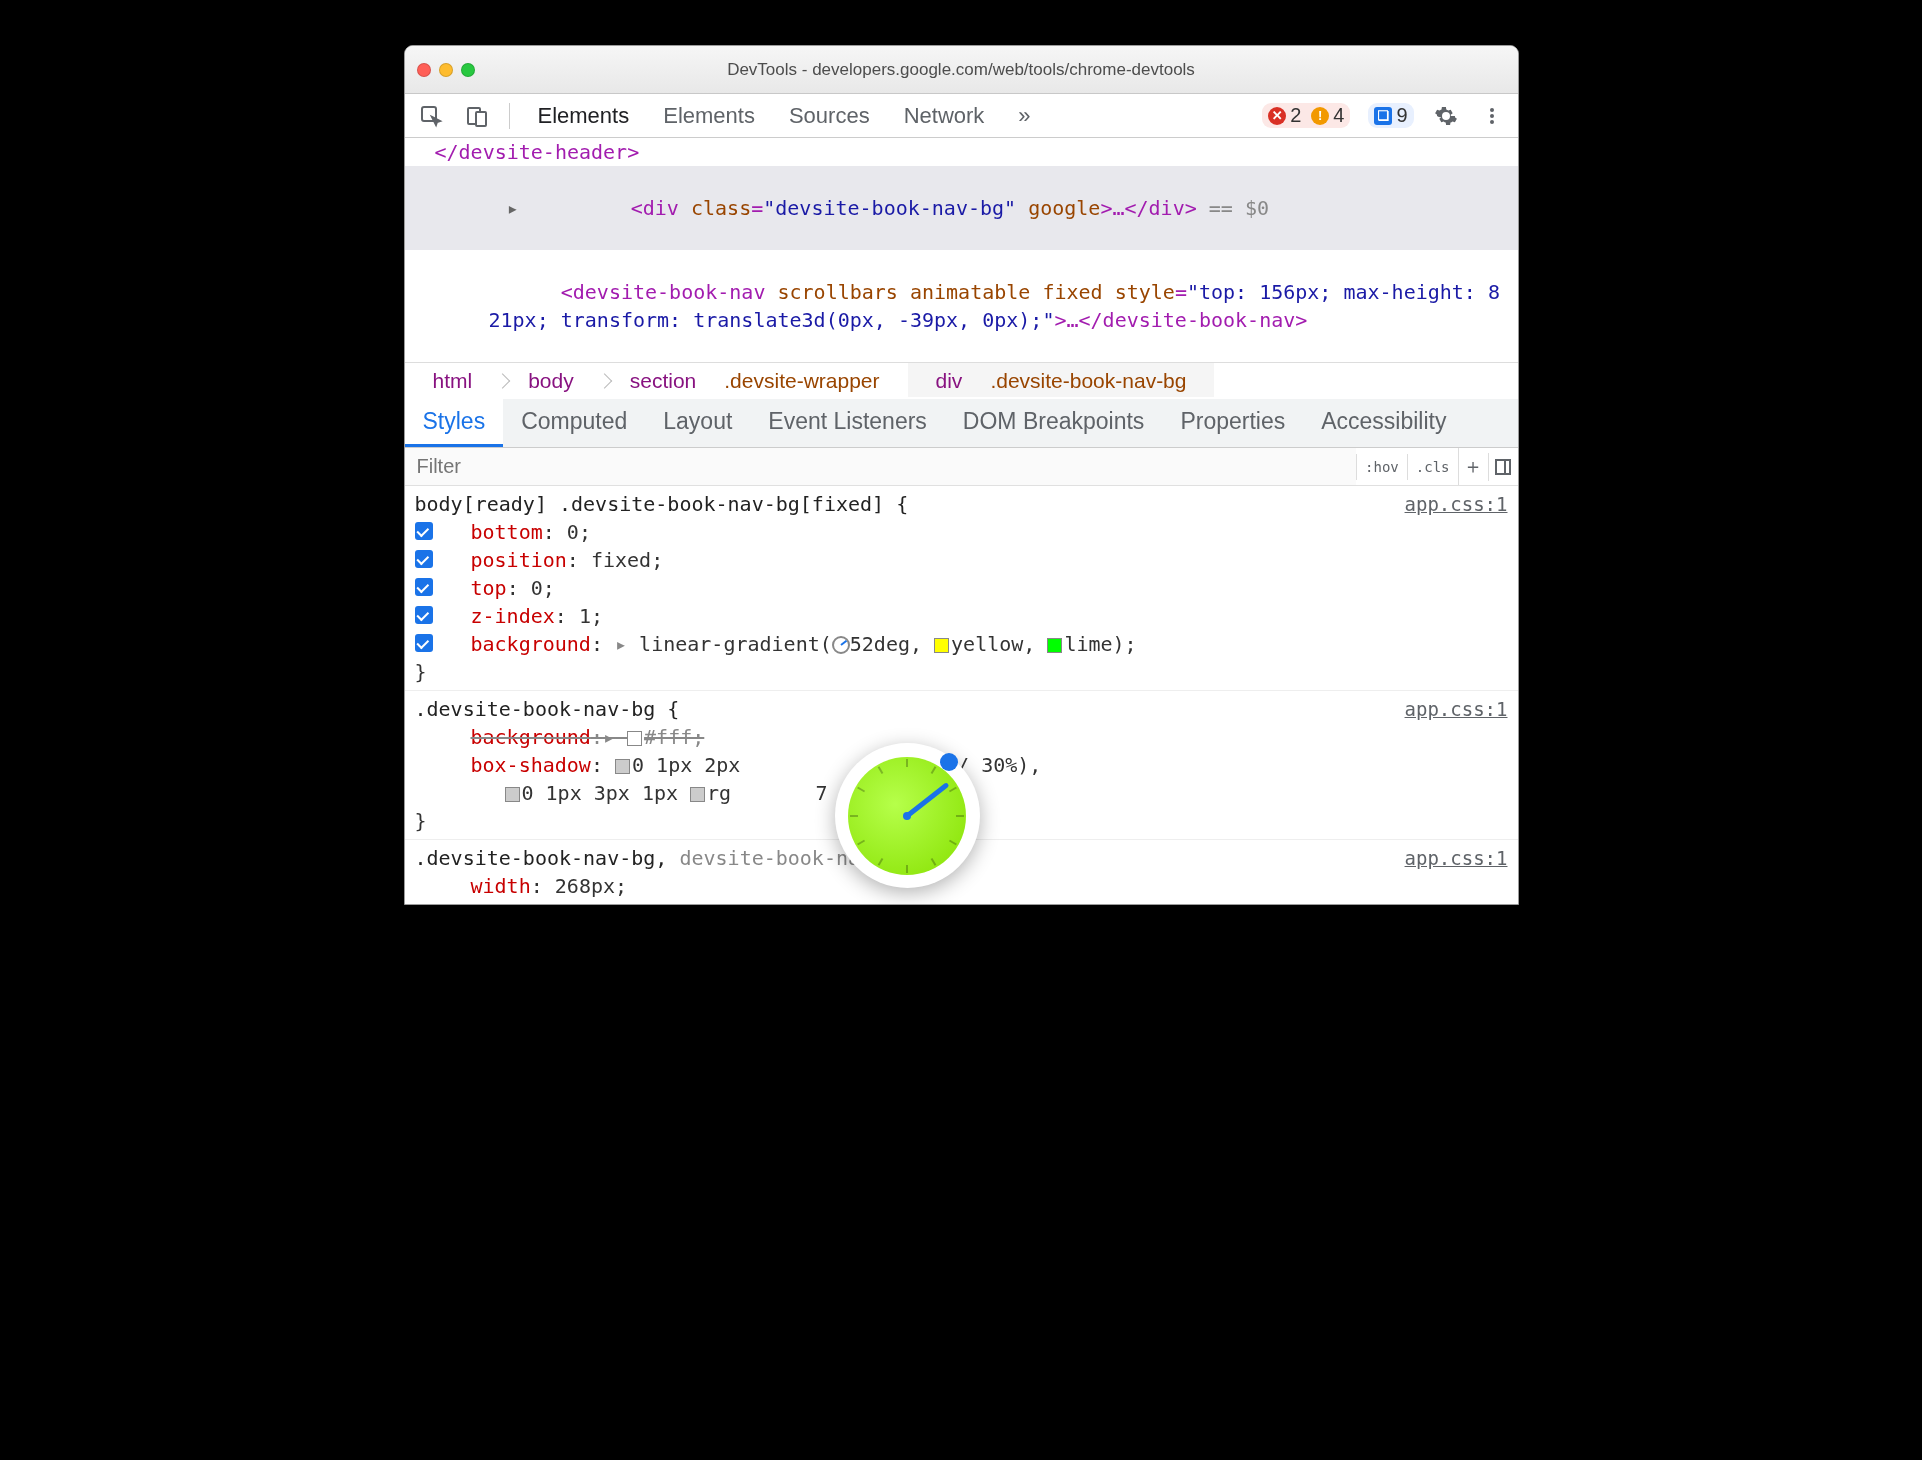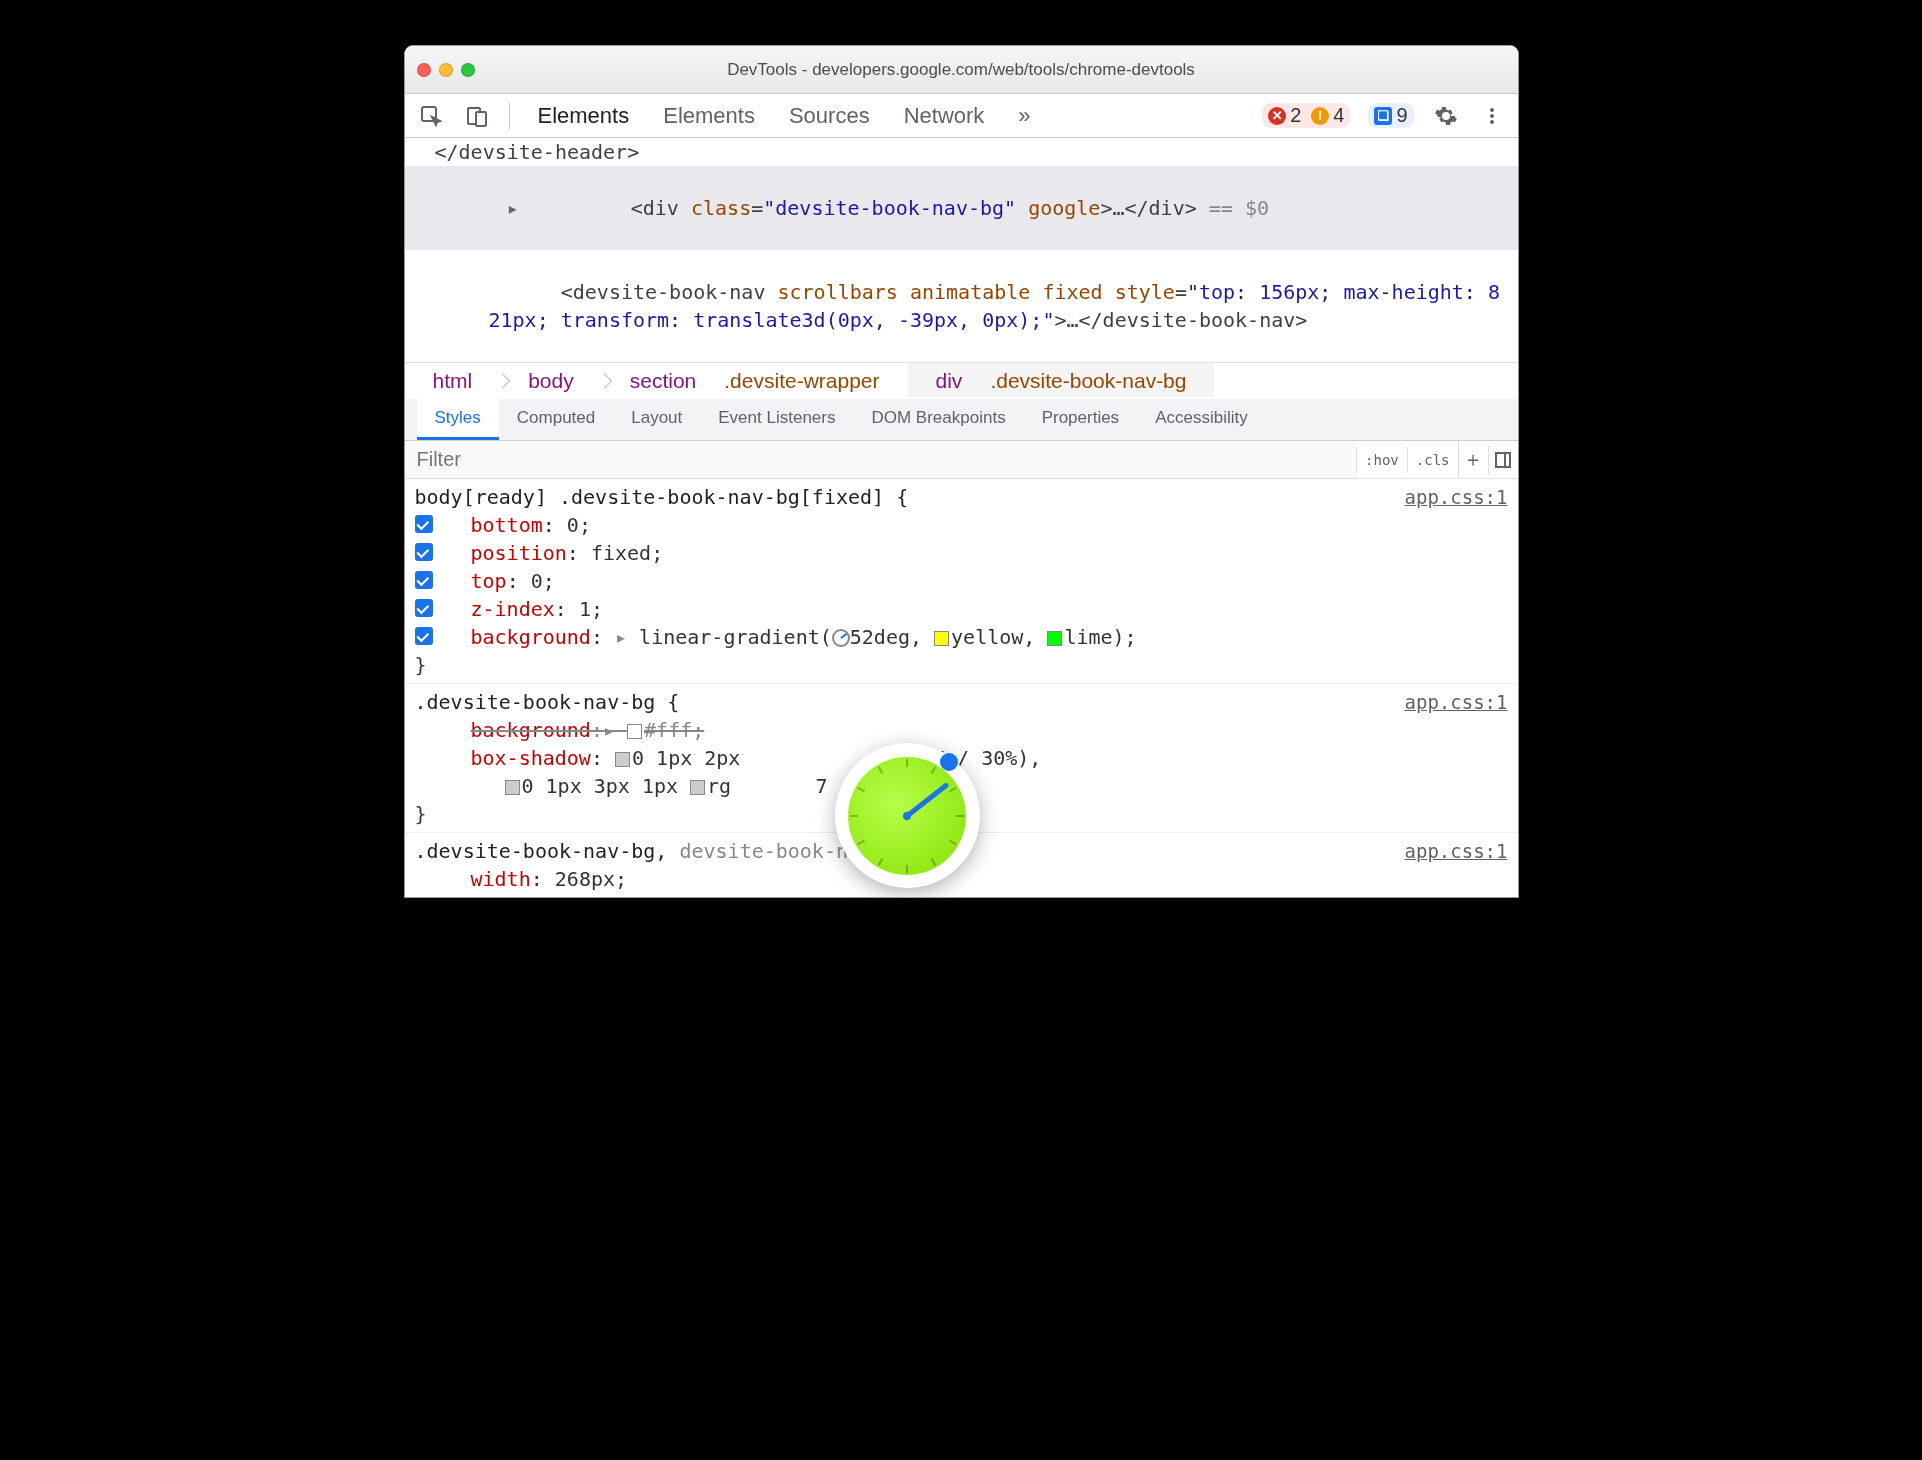--- a/index.html
+++ b/index.html
@@ -57,29 +57,29 @@
   .badge.issues { background:#e8f0fe; }
   .bic { width:18px; height:18px; border-radius:50%; display:inline-flex; align-items:center; justify-content:center; color:#fff; font-size:13px; font-weight:bold; }
   .bic.err{background:#d93025;} .bic.warn{background:#f29900;} .bic.iss{background:#1a73e8; border-radius:3px;}
 
   .mono { font-family: Menlo, Consolas, monospace; font-size: 20px; line-height: 28px; }
   .dom { background:#fff; }
   .dom .row { padding: 0 6px 0 140px; white-space: pre; text-indent: -110px; }
   .dom .row.sel { background:#e8e8ed; position:relative; }
   .dom .row.sel::before { content:"⋯"; position:absolute; left:8px; top:0; color:#888; font-size:24px; letter-spacing:2px; }
   .twisty{ color:#666; display:inline-block; width:14px; }
-  .tag{color:#404040;} .attr{color:#994500;} .val{color:#1a1aa6;} .m{color:#888;}
+  .tag{color:#a21caf;} .attr{color:#994500;} .val{color:#1a1aa6;} .m{color:#888;}
 
   .crumbs { border-top:1px solid #ddd; display:flex; font-size:21px; }
   .crumbs span { padding:6px 14px; color:#881280; position:relative; }
   .crumbs span.cls{color:#994500;margin-top:32px;}
   .crumbs span.sep::after{ content:""; position:absolute; right:-8px; top:50%; width:10px; height:10px; border-top:1px solid #bbb; border-right:1px solid #bbb; transform: translateY(-50%) rotate(45deg); }
   .crumbs span.on { background:#f5f5f5; box-shadow: inset 0 -2px 0 #fff; }
 
-  .subtabs { display:flex; border-bottom:1px solid #ccc; font-size:17px; color:#5f6368; background:#f1f3f4;padding-left:12px;}
+  .subtabs { display:flex; border-bottom:1px solid #ccc; font-size:23px; color:#5f6368; background:#f1f3f4;}
   .subtabs div{ padding:9px 18px; }
   .subtabs div.active{ color:#1a73e8; border-bottom:3px solid #1a73e8; background:#fff; }
 
   .filterbar{ display:flex; align-items:center; border-bottom:1px solid #e0e0e0; }
   .filterbar input{ flex:1; border:none; padding:7px 12px; font-size:20px; font-family:inherit; color:#5f6368; outline:none; background:#fafafa; }
   .pill { padding:5px 8px; font-size:14px; color:#5f6368; border-left:1px solid #ddd; font-family:Menlo,monospace; }
   .pillicon{ width:30px; display:flex; align-items:center; justify-content:center; color:#5f6368; border-left:1px solid #ddd; height:100%; padding:5px 0;}
 
   .rules { font-family: Menlo, Consolas, monospace; font-size:20px; line-height:28px; }
   .rule { border-bottom:1px solid #eee; padding:4px 10px 4px 10px; position:relative; }

